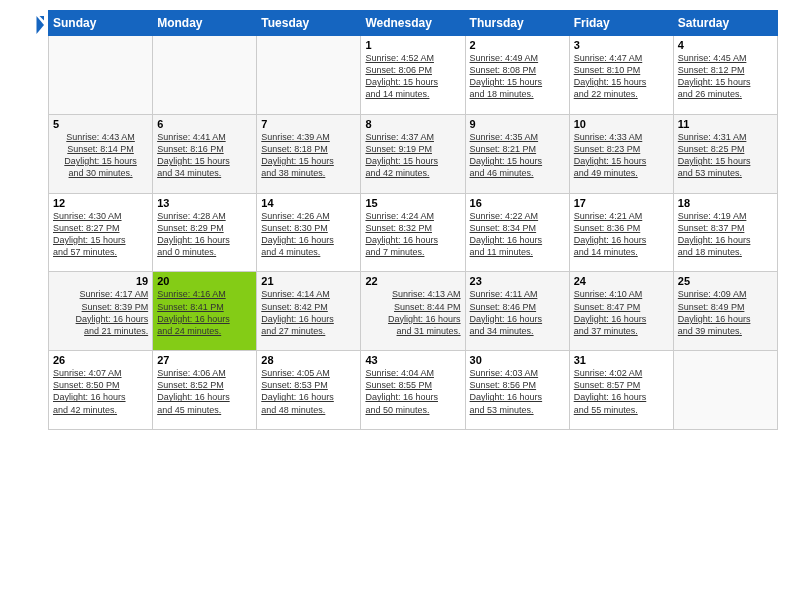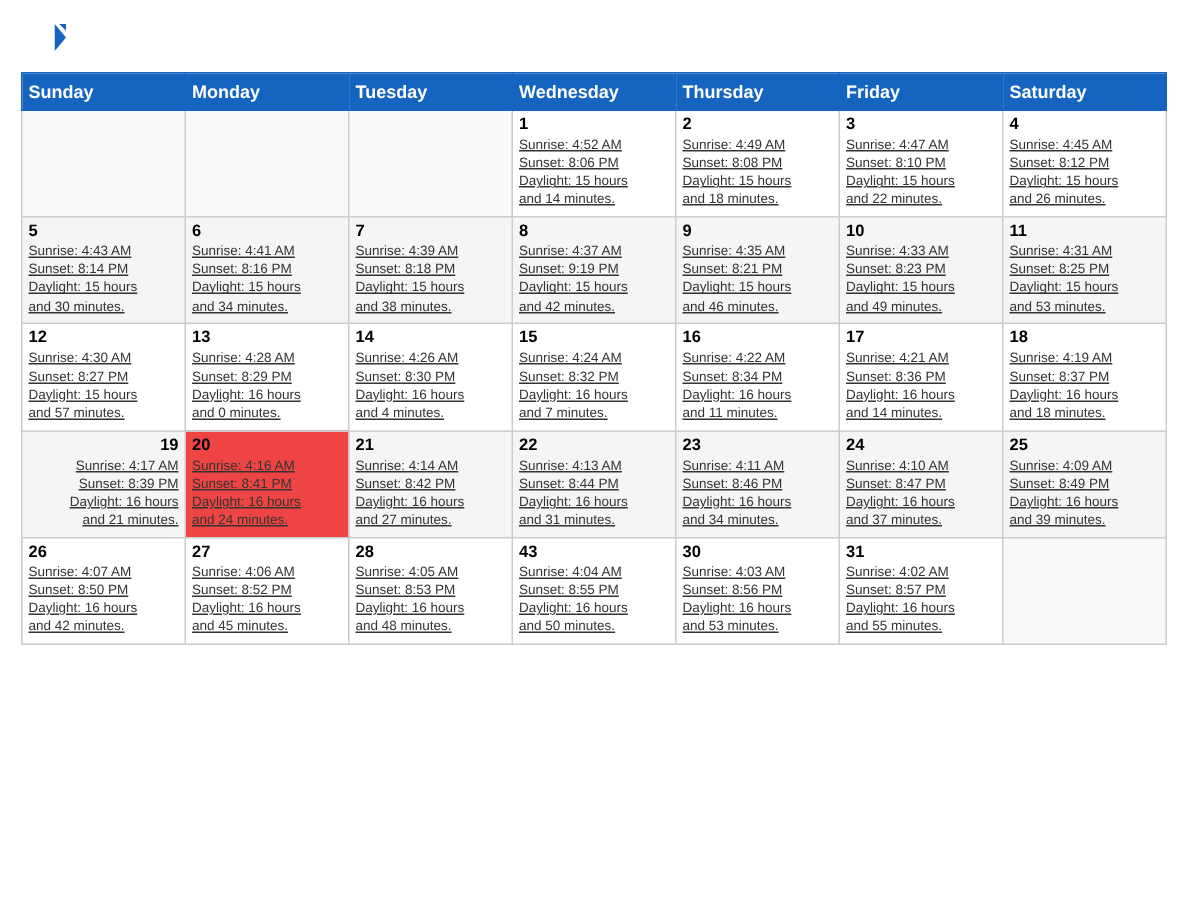--- a/index.html
+++ b/index.html
@@ -8,21 +8,21 @@
       background: #fff;
       width: 792px;
       height: 612px;
       overflow: hidden;
     }
     .page {
       width: 792px;
       height: 440px;
       padding: 10px 14px;
       display: flex;
-      flex-direction: column;
+      flex-direction: row;
     }
     .header {
       display: flex;
       justify-content: space-between;
       align-items: flex-start;
       margin-bottom: 8px;
     }
     .logo {
       display: flex;
       align-items: center;
@@ -169,21 +169,21 @@
             <span class="day-num">4</span>
             <div class="day-info" style="white-space: pre-line;">Sunrise: 4:45 AM
 Sunset: 8:12 PM
 Daylight: 15 hours
 and 26 minutes.</div>
           </td>
         </tr>
         <tr style="background: rgb(245, 245, 245);">
           <td style="background: rgb(245, 245, 245);">
             <span class="day-num">5</span>
-            <div class="day-info" style="white-space: pre-line;">Sunrise: 4:43 AM
+            <div class="day-info" style="white-space: pre-line; text-align: center;">Sunrise: 4:43 AM
 Sunset: 8:14 PM
 Daylight: 15 hours
 and 30 minutes.</div>
           </td>
           <td style="background: rgb(245, 245, 245);">
             <span class="day-num">6</span>
             <div class="day-info" style="white-space: pre-line;">Sunrise: 4:41 AM
 Sunset: 8:16 PM
 Daylight: 15 hours
 and 34 minutes.</div>
@@ -276,37 +276,37 @@
           </td>
         </tr>
         <tr style="background: rgb(245, 245, 245);">
           <td style="background: rgb(245, 245, 245); text-align: right;">
             <span class="day-num">19</span>
             <div class="day-info" style="white-space: pre-line;">Sunrise: 4:17 AM
 Sunset: 8:39 PM
 Daylight: 16 hours
 and 21 minutes.</div>
           </td>
-          <td style="background: #ef4444;">
+          <td style="background: #84cc16;">
             <span class="day-num">20</span>
             <div class="day-info" style="white-space: pre-line;">Sunrise: 4:16 AM
 Sunset: 8:41 PM
 Daylight: 16 hours
 and 24 minutes.</div>
           </td>
           <td style="background: rgb(245, 245, 245);">
             <span class="day-num">21</span>
             <div class="day-info" style="white-space: pre-line;">Sunrise: 4:14 AM
 Sunset: 8:42 PM
 Daylight: 16 hours
 and 27 minutes.</div>
           </td>
           <td style="background: rgb(245, 245, 245);">
             <span class="day-num">22</span>
-            <div class="day-info" style="white-space: pre-line;">Sunrise: 4:13 AM
+            <div class="day-info" style="white-space: pre-line; text-align: right;">Sunrise: 4:13 AM
 Sunset: 8:44 PM
 Daylight: 16 hours
 and 31 minutes.</div>
           </td>
           <td style="background: rgb(245, 245, 245);">
             <span class="day-num">23</span>
             <div class="day-info" style="white-space: pre-line;">Sunrise: 4:11 AM
 Sunset: 8:46 PM
 Daylight: 16 hours
 and 34 minutes.</div>

